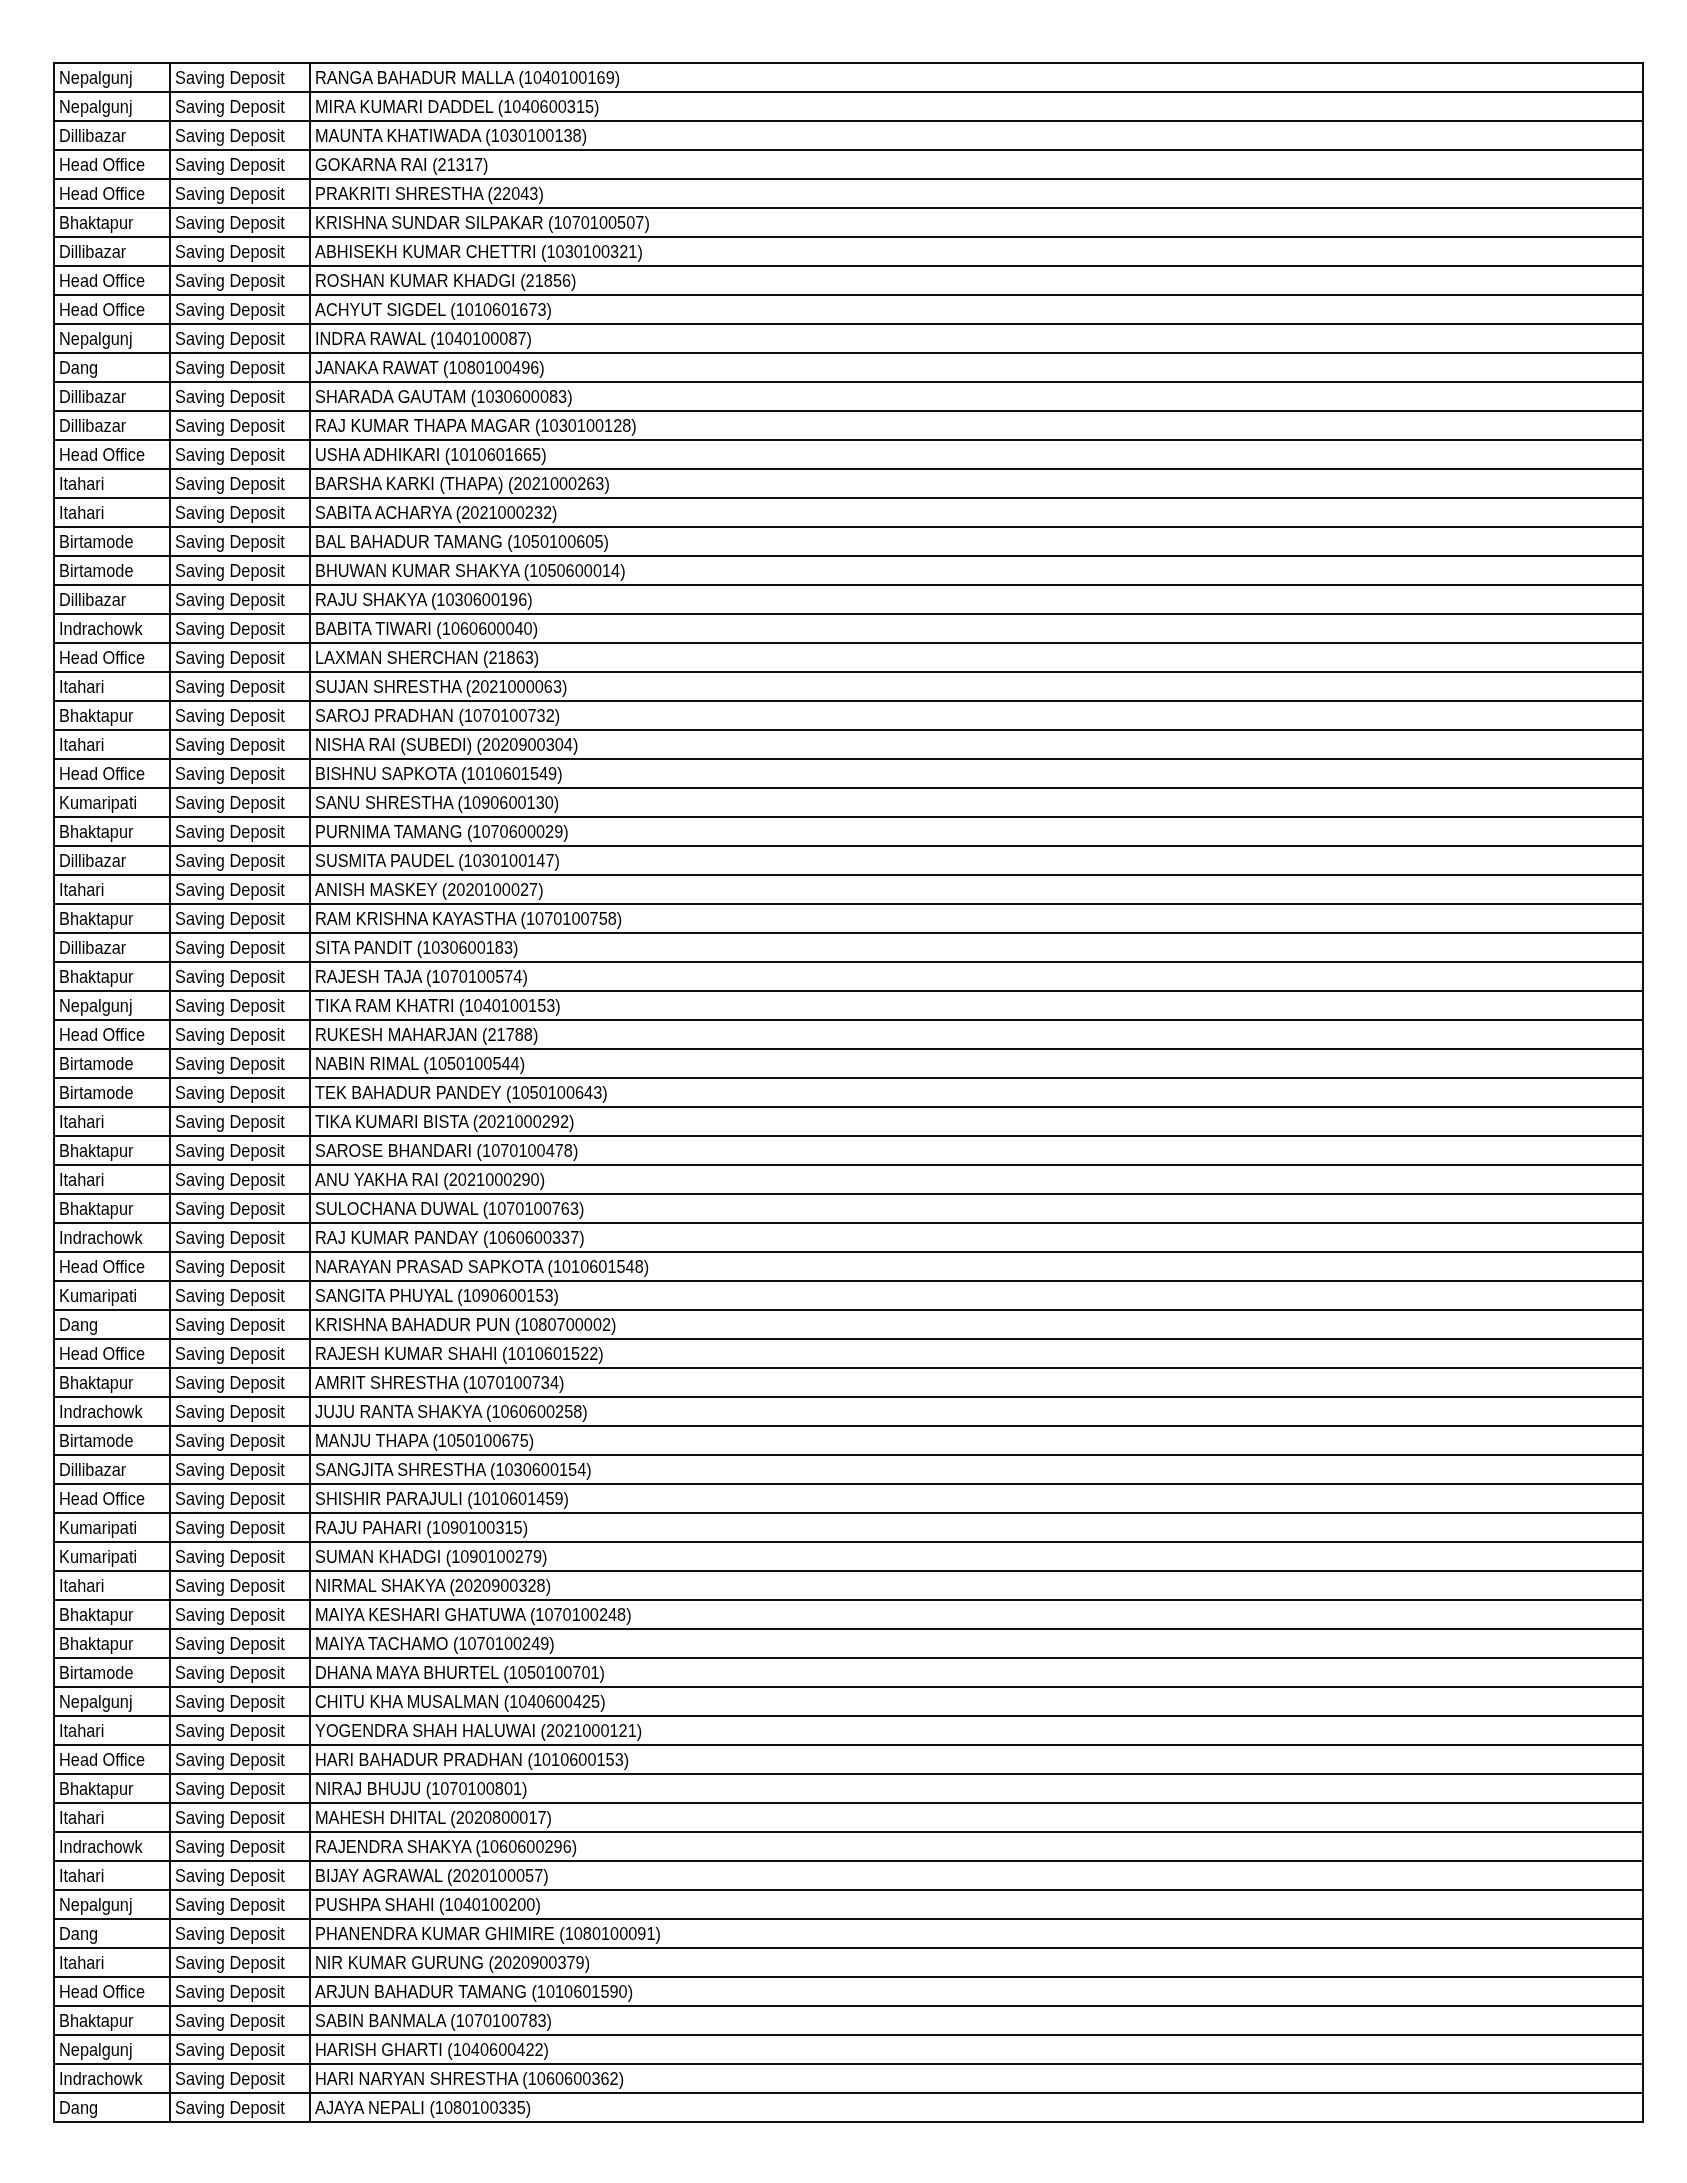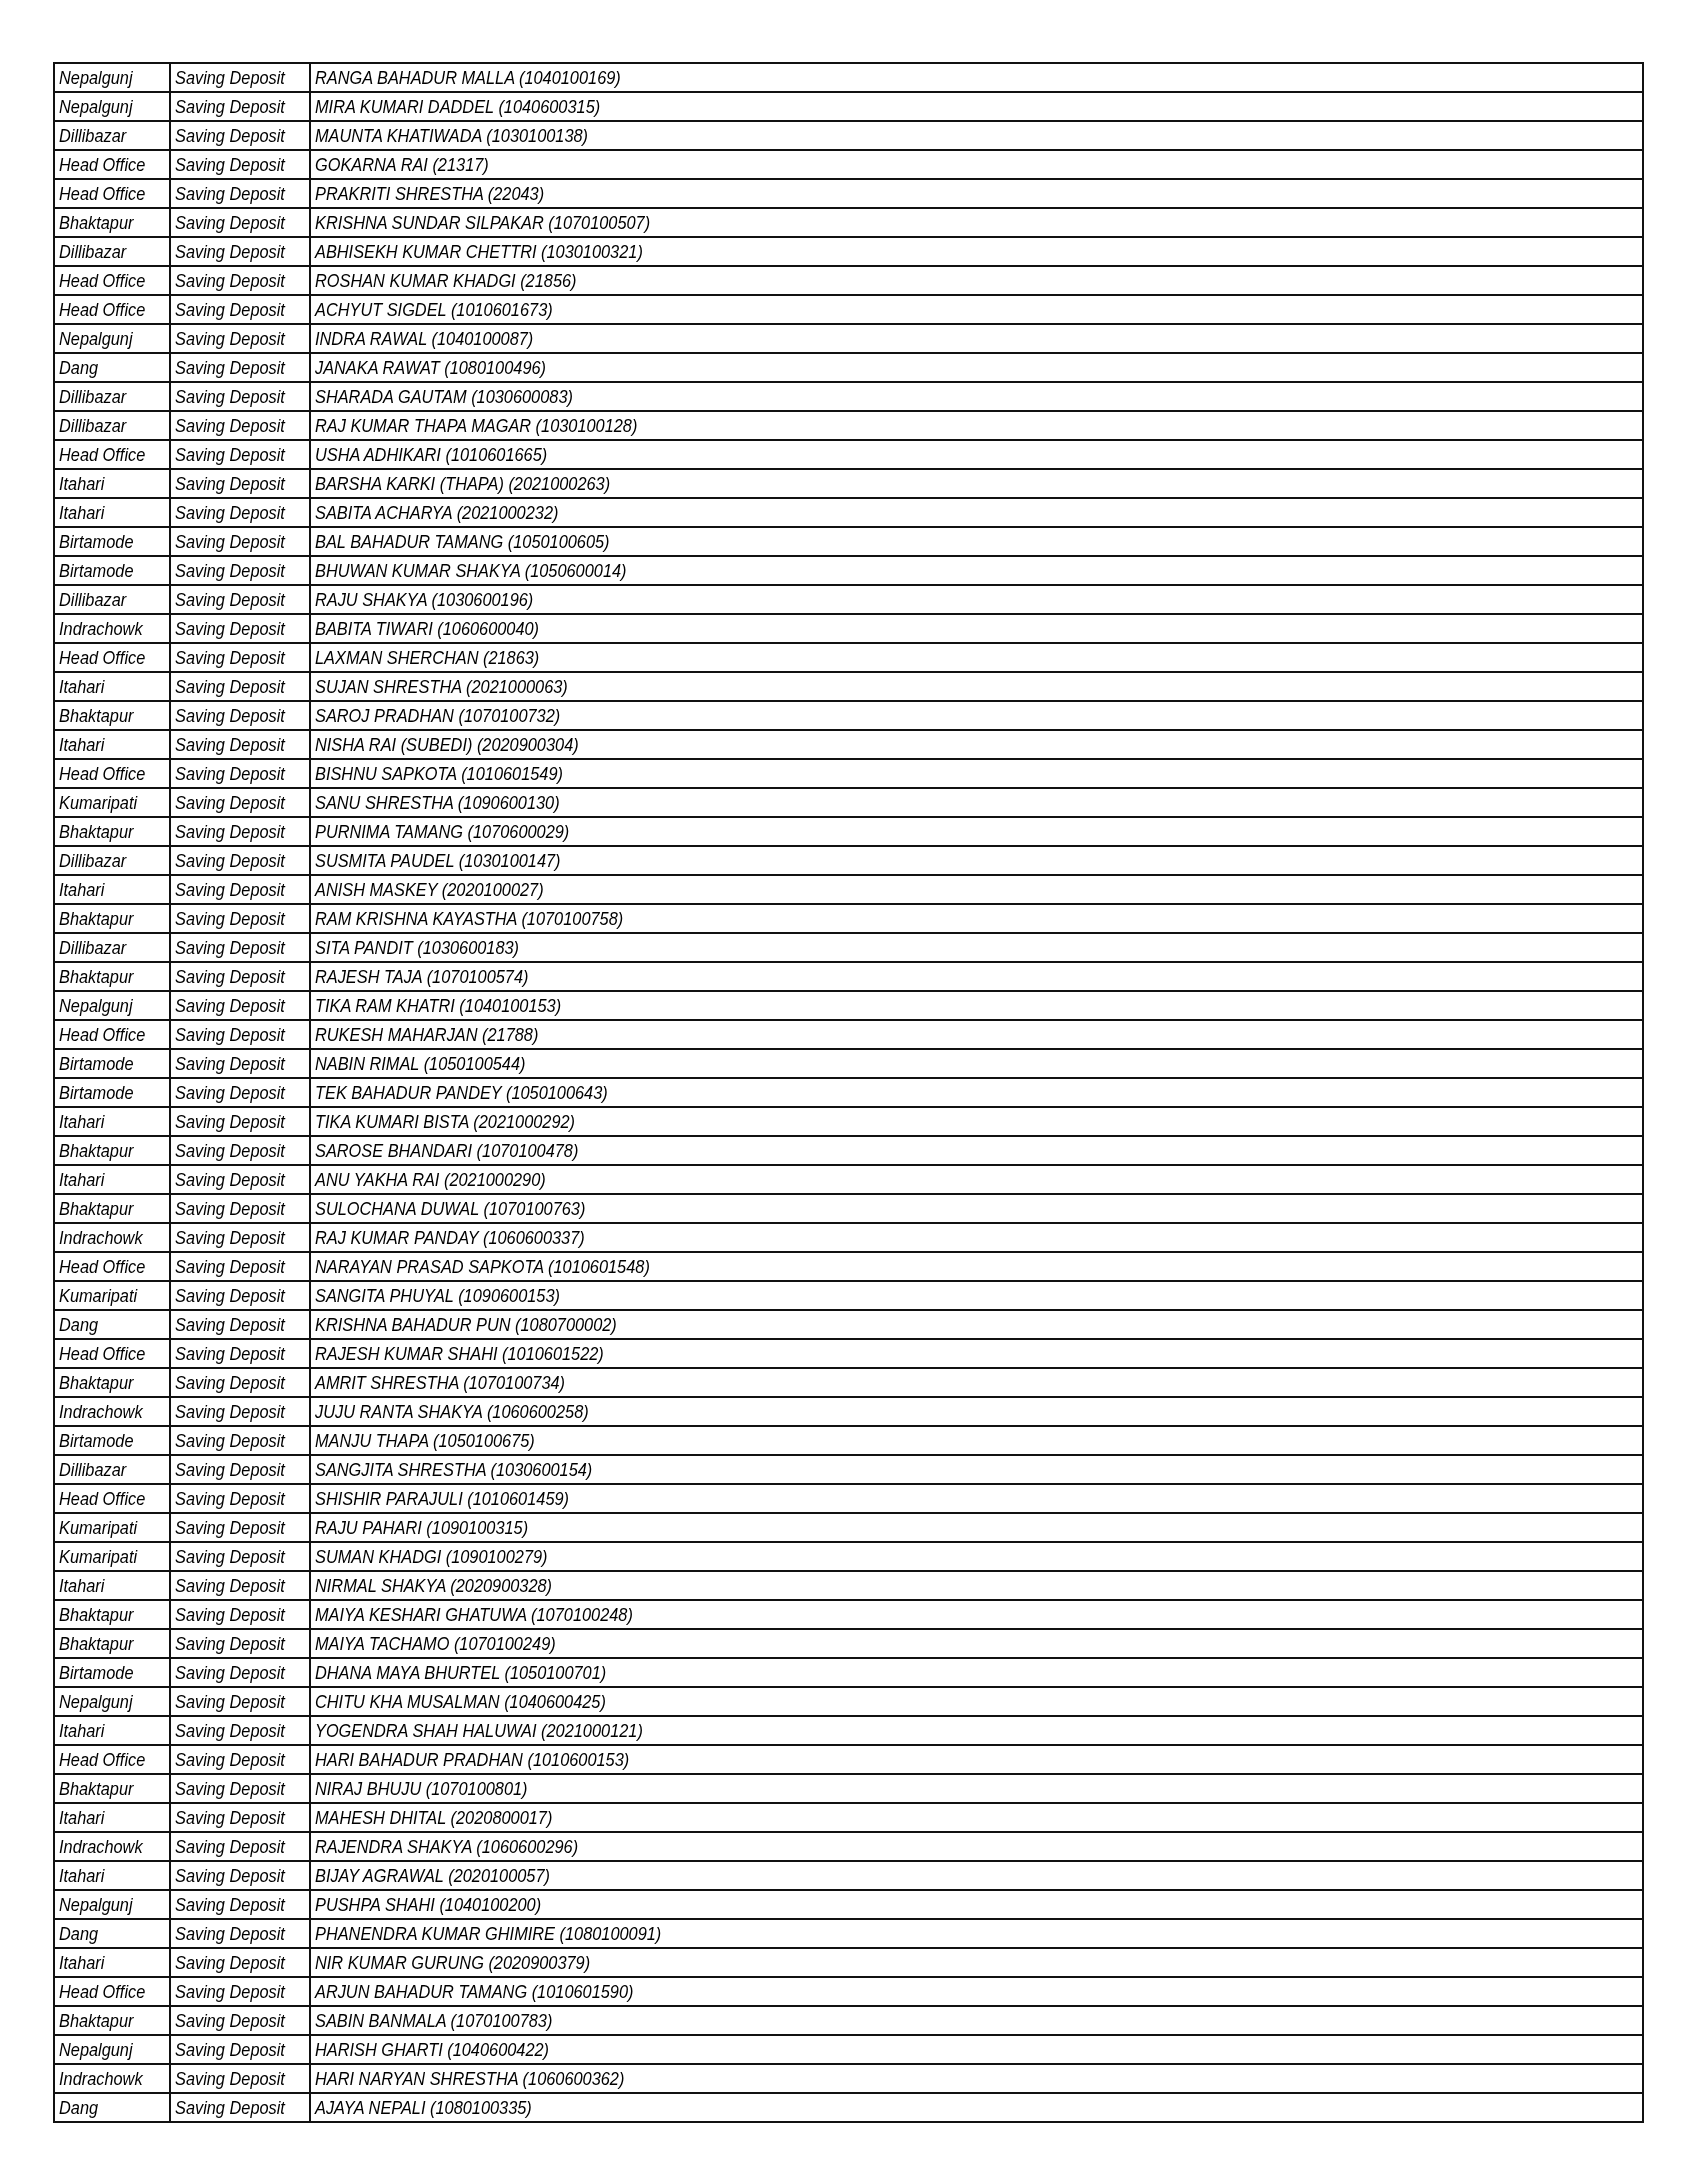--- a/index.html
+++ b/index.html
@@ -4,21 +4,20 @@
 <style>
   html, body { margin:0; padding:0; background:#ffffff; }
   body { width:1687px; height:2183px; position:relative; overflow:hidden; }
   .sheet {
     position:absolute; left:53px; top:62px; width:1591px;
     border-collapse:collapse;
     border:2.6px solid #000;
     font-family:"Liberation Sans", sans-serif;
     font-size:19px; color:#000;
     table-layout:fixed;
-    font-style:italic;
   }
   .sheet td {
     height:27px; padding:0 0 0 4px;
     border:2px solid #111;
     white-space:nowrap; overflow:hidden;
     line-height:27px; vertical-align:middle;
   }
   .sheet td span { display:inline-block; transform:scaleX(0.86); transform-origin:left center; }
   .c1 { width:116px; }
   .c2 { width:140px; }

